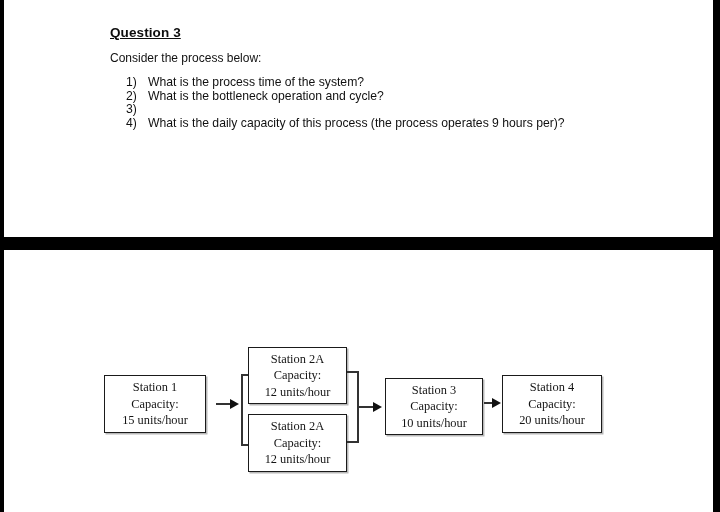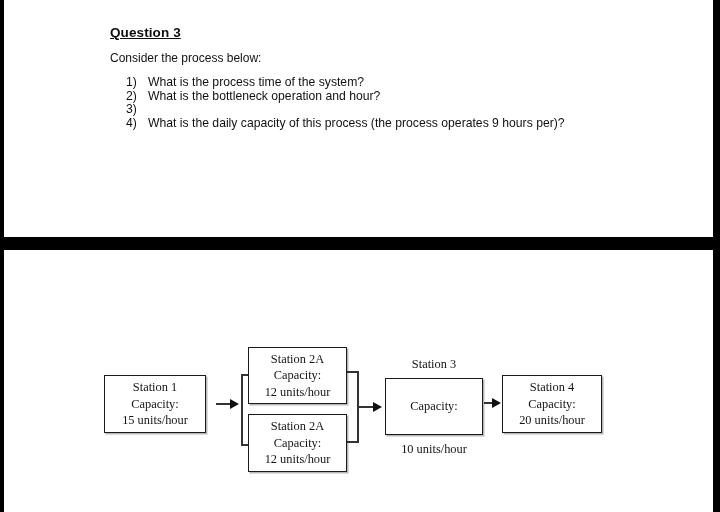--- a/index.html
+++ b/index.html
@@ -109,21 +109,21 @@
     display: flex;
     flex-direction: column;
     align-items: center;
     justify-content: center;
   }
   .box span { display: block; white-space: nowrap; }
 
   #box-s1   { left: 104px; top: 125px; width: 102px; height: 58px; }
   #box-s2a1 { left: 248px; top:  97px; width: 99px;  height: 57px; }
   #box-s2a2 { left: 248px; top: 164px; width: 99px;  height: 58px; }
-  #box-s3   { left: 385px; top: 128px; width: 98px;  height: 57px; gap: 26px; }
+  #box-s3   { left: 385px; top: 128px; width: 98px;  height: 57px; }
   #box-s4   { left: 502px; top: 125px; width: 100px; height: 58px; }
 
   .conn { position: absolute; background: #333333; }
   .conn-h { height: 1.6px; }
   .conn-v { width: 1.6px; }
 
   .arrowhead {
     position: absolute;
     width: 0; height: 0;
     border-top: 5px solid transparent;
@@ -146,21 +146,21 @@
   <div class="q-title">Question 3</div>
   <div class="q-intro">Consider the process below:</div>
 
   <ul class="q-list">
     <li>
       <span class="q-num">1)</span>
       <span>What is the process time of the system?</span>
     </li>
     <li>
       <span class="q-num">2)</span>
-      <span>What is the bottleneck operation and hour?</span>
+      <span>What is the bottleneck operation and cycle?</span>
     </li>
     <li>
       <span class="q-num">3)</span>
     </li>
     <li>
       <span class="q-num">4)</span>
       <span>What is the daily capacity of this process (the process operates 9 hours per)?</span>
     </li>
   </ul>
 

